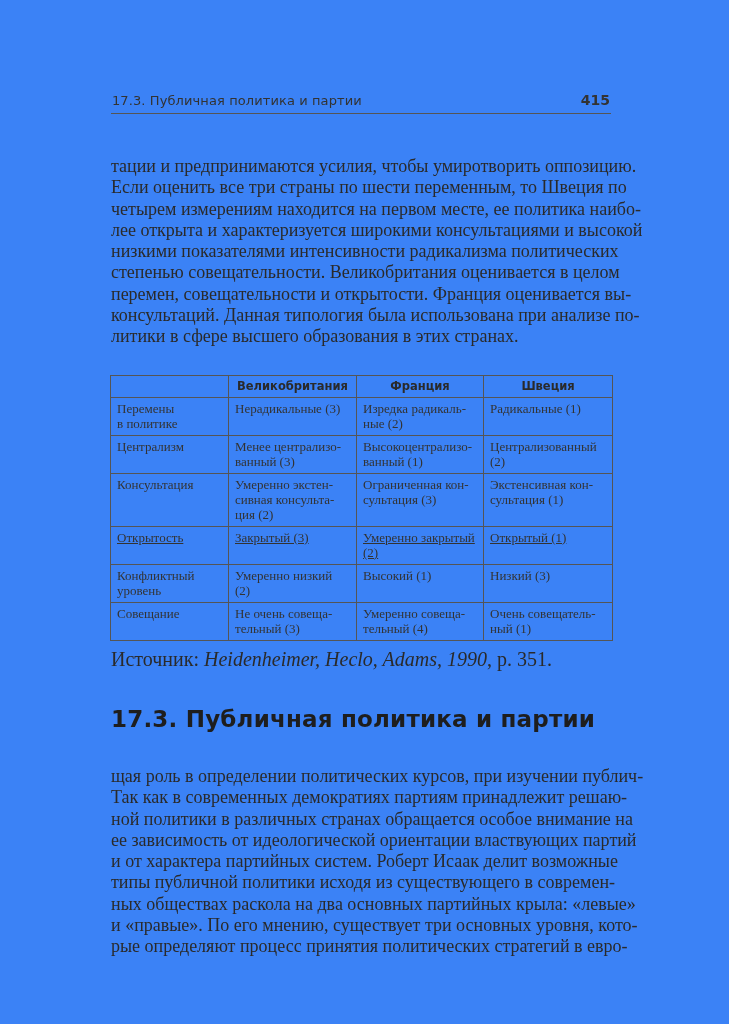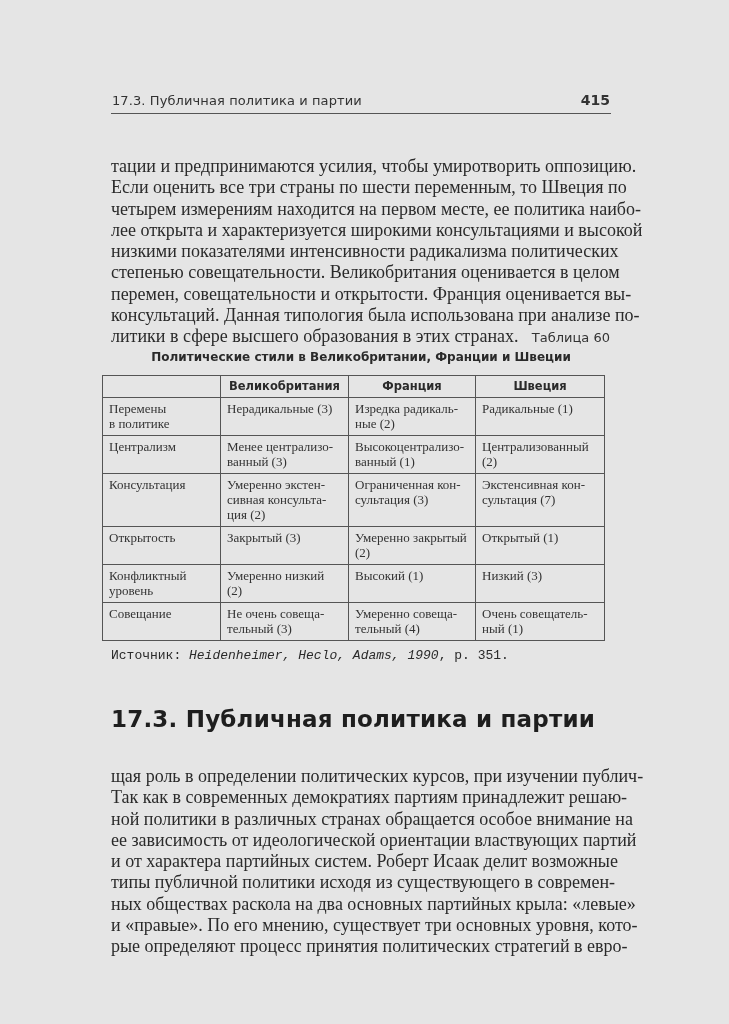--- a/index.html
+++ b/index.html
@@ -1,17 +1,17 @@
 <!DOCTYPE html>
 <html><head>
   <meta charset="utf-8">
   <style>
     html, body { margin: 0; padding: 0; background: #ffffff; }
     body { width: 729px; height: 1024px; position: relative; overflow: hidden; color: #2a2a2a; }
-    .page { position: absolute; left: 0; top: 0; width: 729px; height: 1024px; background: #e5e5e5; }
+    .page { position: absolute; left: 0; top: 0; width: 729px; height: 1024px; background: #3b82f6; }
 
     .running-head {
       position: absolute; left: 111px; top: 91px; width: 500px; height: 22px;
       border-bottom: 1px solid #555;
       font-family: "DejaVu Sans", sans-serif; font-size: 13px; color: #333;
     }
     .running-head .rh-title { position: absolute; left: 1px; top: 2px; letter-spacing: 0.1px; }
     .running-head .rh-page { position: absolute; right: 1px; top: 1px; font-weight: bold; font-size: 14px; }
 
     .body-text {
@@ -25,41 +25,41 @@
     .table-number {
       position: absolute; left: 111px; top: 330px; width: 499px; text-align: right;
       font-family: "DejaVu Sans", sans-serif; font-size: 13px; color: #333;
     }
     .table-title {
       position: absolute; left: 111px; top: 350px; width: 500px; text-align: center;
       font-family: "DejaVu Sans", sans-serif; font-size: 12px; font-weight: bold; color: #2a2a2a;
     }
 
     table.styles-table {
-      position: absolute; left: 102px; top: 375px; width: 502px;
+      position: absolute; left: 110px; top: 375px; width: 502px;
       border-collapse: collapse; table-layout: fixed;
       font-family: "Liberation Serif", serif; font-size: 13px; line-height: 15px; color: #333;
     }
     table.styles-table col.c0 { width: 118px; }
     table.styles-table col.c1 { width: 128px; }
     table.styles-table col.c2 { width: 127px; }
     table.styles-table col.c3 { width: 129px; }
     table.styles-table th, table.styles-table td {
       border: 1.3px solid #555; vertical-align: top; text-align: left;
       padding: 3px 5px 4px 6px;
     }
     table.styles-table th {
       font-family: "DejaVu Sans", sans-serif; font-size: 11.5px; font-weight: bold;
       text-align: center; height: 14px; padding: 3px 4px 3px 4px; color: #2a2a2a;
     }
     table.styles-table td .cell-line { display: block; }
 
     .source {
       position: absolute; left: 111px; top: 648px; width: 500px;
-      font-family: Liberation Mono, monospace; font-size: 13px; color: #2a2a2a;
+      font-family: Liberation Serif, serif; font-size: 20px; color: #2a2a2a;
     }
     .source .src-italic { font-style: italic; }
 
     .section-heading {
       position: absolute; left: 111px; top: 706px; width: 500px;
       font-family: "DejaVu Sans", sans-serif; font-size: 23px; font-weight: bold; color: #1e1e1e;
       letter-spacing: 0.2px;
     }
   </style>
 </head>
@@ -77,22 +77,20 @@
     <span class="line">Если оценить все три страны по шести переменным, то Швеция по</span>
     <span class="line">четырем измерениям находится на первом месте, ее политика наибо-</span>
     <span class="line">лее открыта и характеризуется широкими консультациями и высокой</span>
     <span class="line">низкими показателями интенсивности радикализма политических</span>
     <span class="line">степенью совещательности. Великобритания оценивается в целом</span>
     <span class="line">перемен, совещательности и открытости. Франция оценивается вы-</span>
     <span class="line">консультаций. Данная типология была использована при анализе по-</span>
     <span class="line last">литики в сфере высшего образования в этих странах.</span>
   </div>
 
-  <div class="table-number">Таблица 60</div>
-  <div class="table-title">Политические стили в Великобритании, Франции и Швеции</div>
 
   <table class="styles-table">
     <colgroup>
         <col class="c0">
         <col class="c1">
         <col class="c2">
         <col class="c3">
       </colgroup>
     <thead>
       <tr>
@@ -144,24 +142,24 @@
             <span class="cell-line">Умеренно экстен-</span>
             <span class="cell-line">сивная консульта-</span>
             <span class="cell-line">ция (2)</span>
           </td>
         <td>
             <span class="cell-line">Ограниченная кон-</span>
             <span class="cell-line">сультация (3)</span>
           </td>
         <td>
             <span class="cell-line">Экстенсивная кон-</span>
-            <span class="cell-line">сультация (7)</span>
-          </td>
-      </tr>
-      <tr style="height:38px;">
+            <span class="cell-line">сультация (1)</span>
+          </td>
+      </tr>
+      <tr style="height:38px;text-decoration:underline;">
         <td>
             <span class="cell-line">Открытость</span>
           </td>
         <td>
             <span class="cell-line">Закрытый (3)</span>
           </td>
         <td>
             <span class="cell-line">Умеренно закрытый</span>
             <span class="cell-line">(2)</span>
           </td>

